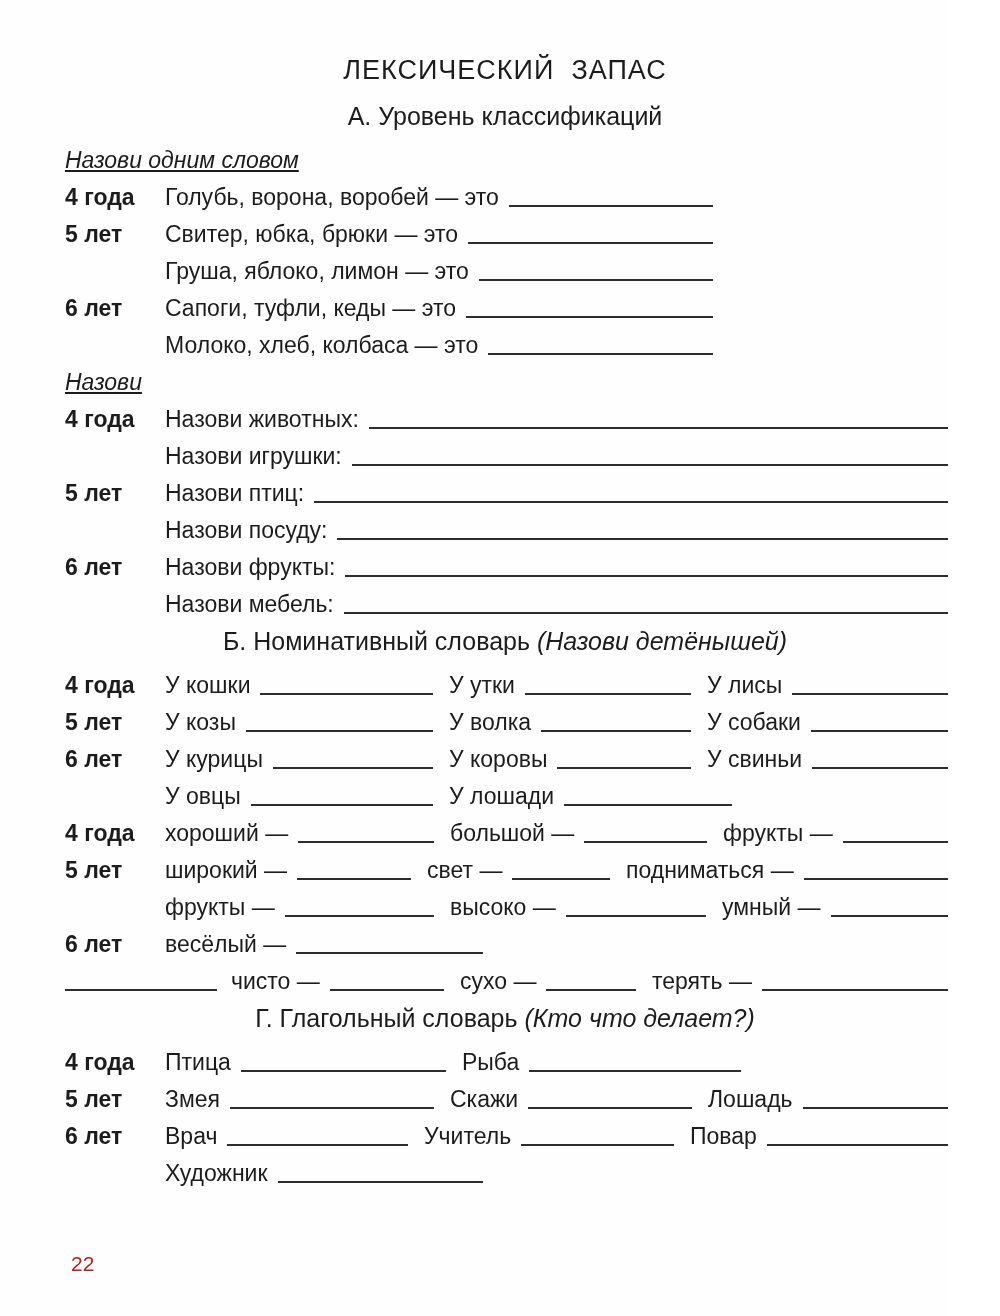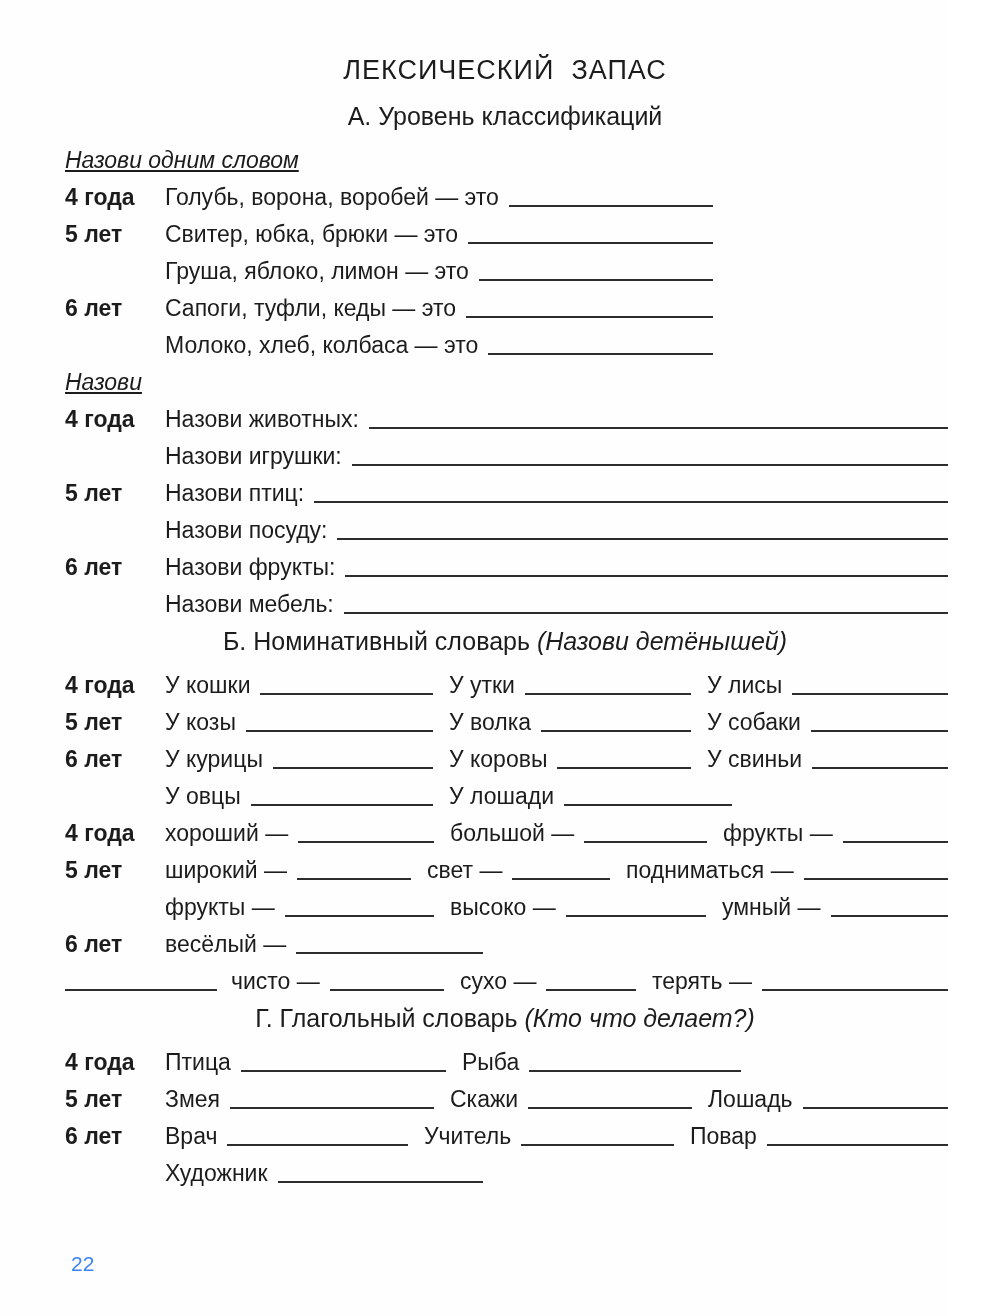--- a/index.html
+++ b/index.html
@@ -41,21 +41,21 @@
   .txt { padding-right:10px; white-space:nowrap; }
   .cell { display:flex; align-items:baseline; padding-right:16px; box-sizing:border-box; }
   .cell.last { padding-right:0; }
   .blank {
     border-bottom:2px solid #2d2d2d;
     align-self:flex-end; height:0; margin-bottom:5px;
   }
   .fill { flex:1 1 20px; }
   .pageno {
     position:absolute; left:71px; bottom:40px;
-    font-size:21px; color:#3b82f6;
+    font-size:21px; color:#b91c1c;
   }
 </style>
 </head>
 <body>
 
 <div class="page">
 
   <div class="title">ЛЕКСИЧЕСКИЙ&nbsp; ЗАПАС</div>
 
   <div class="heading">А. Уровень классификаций</div>

